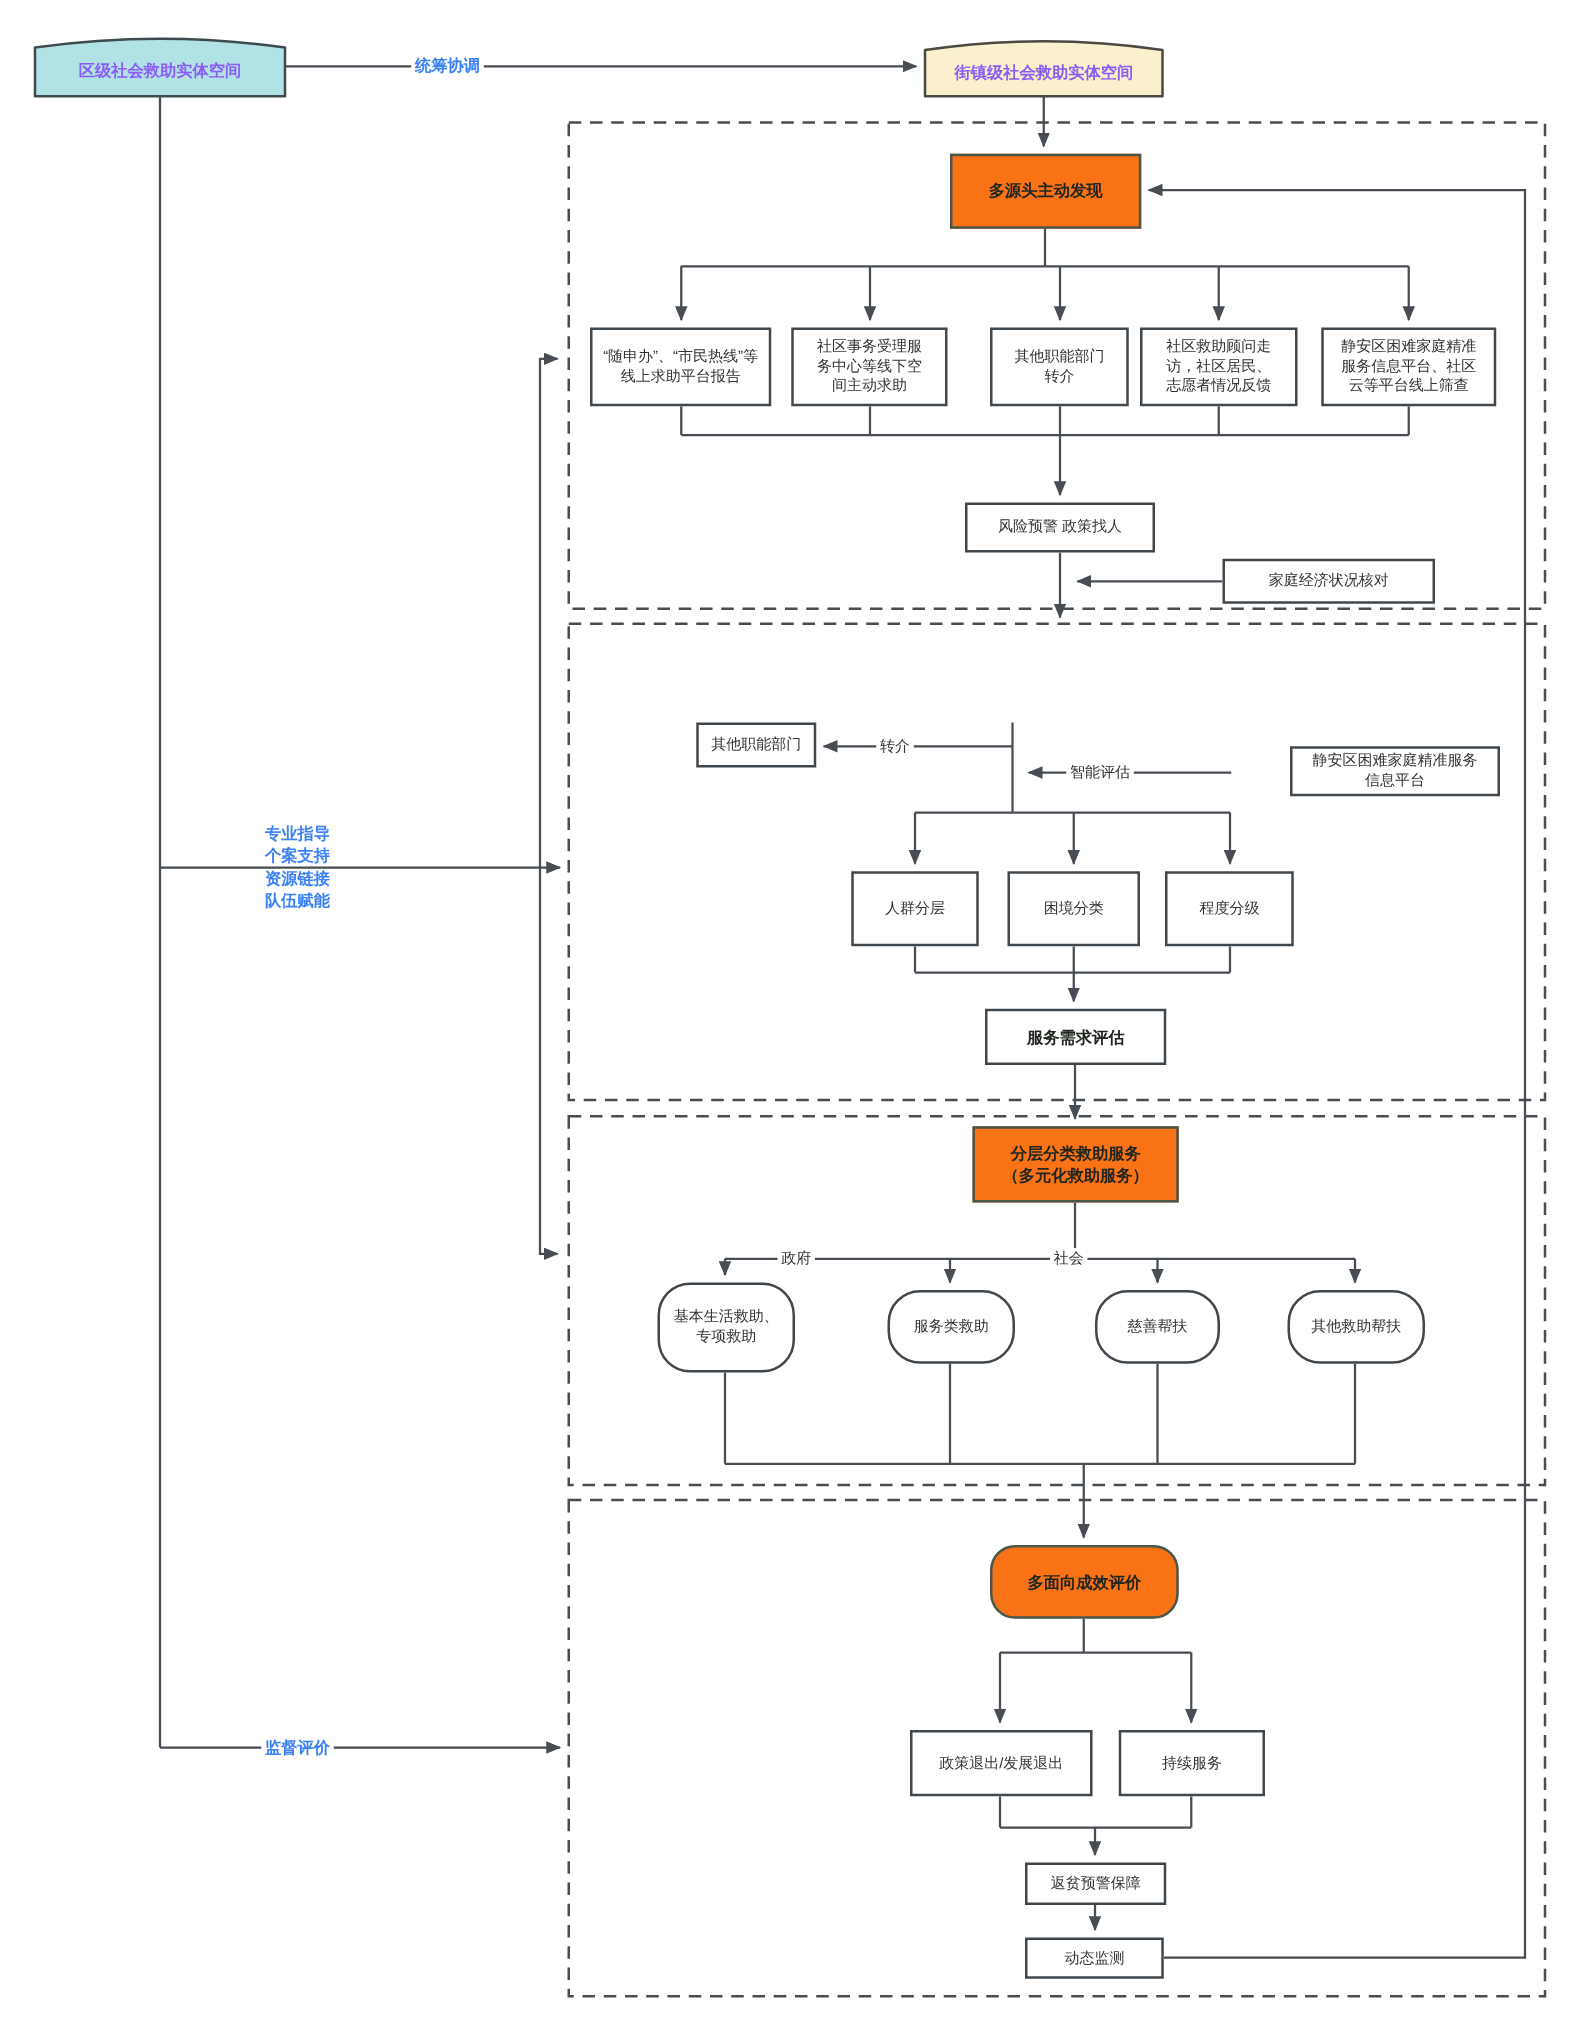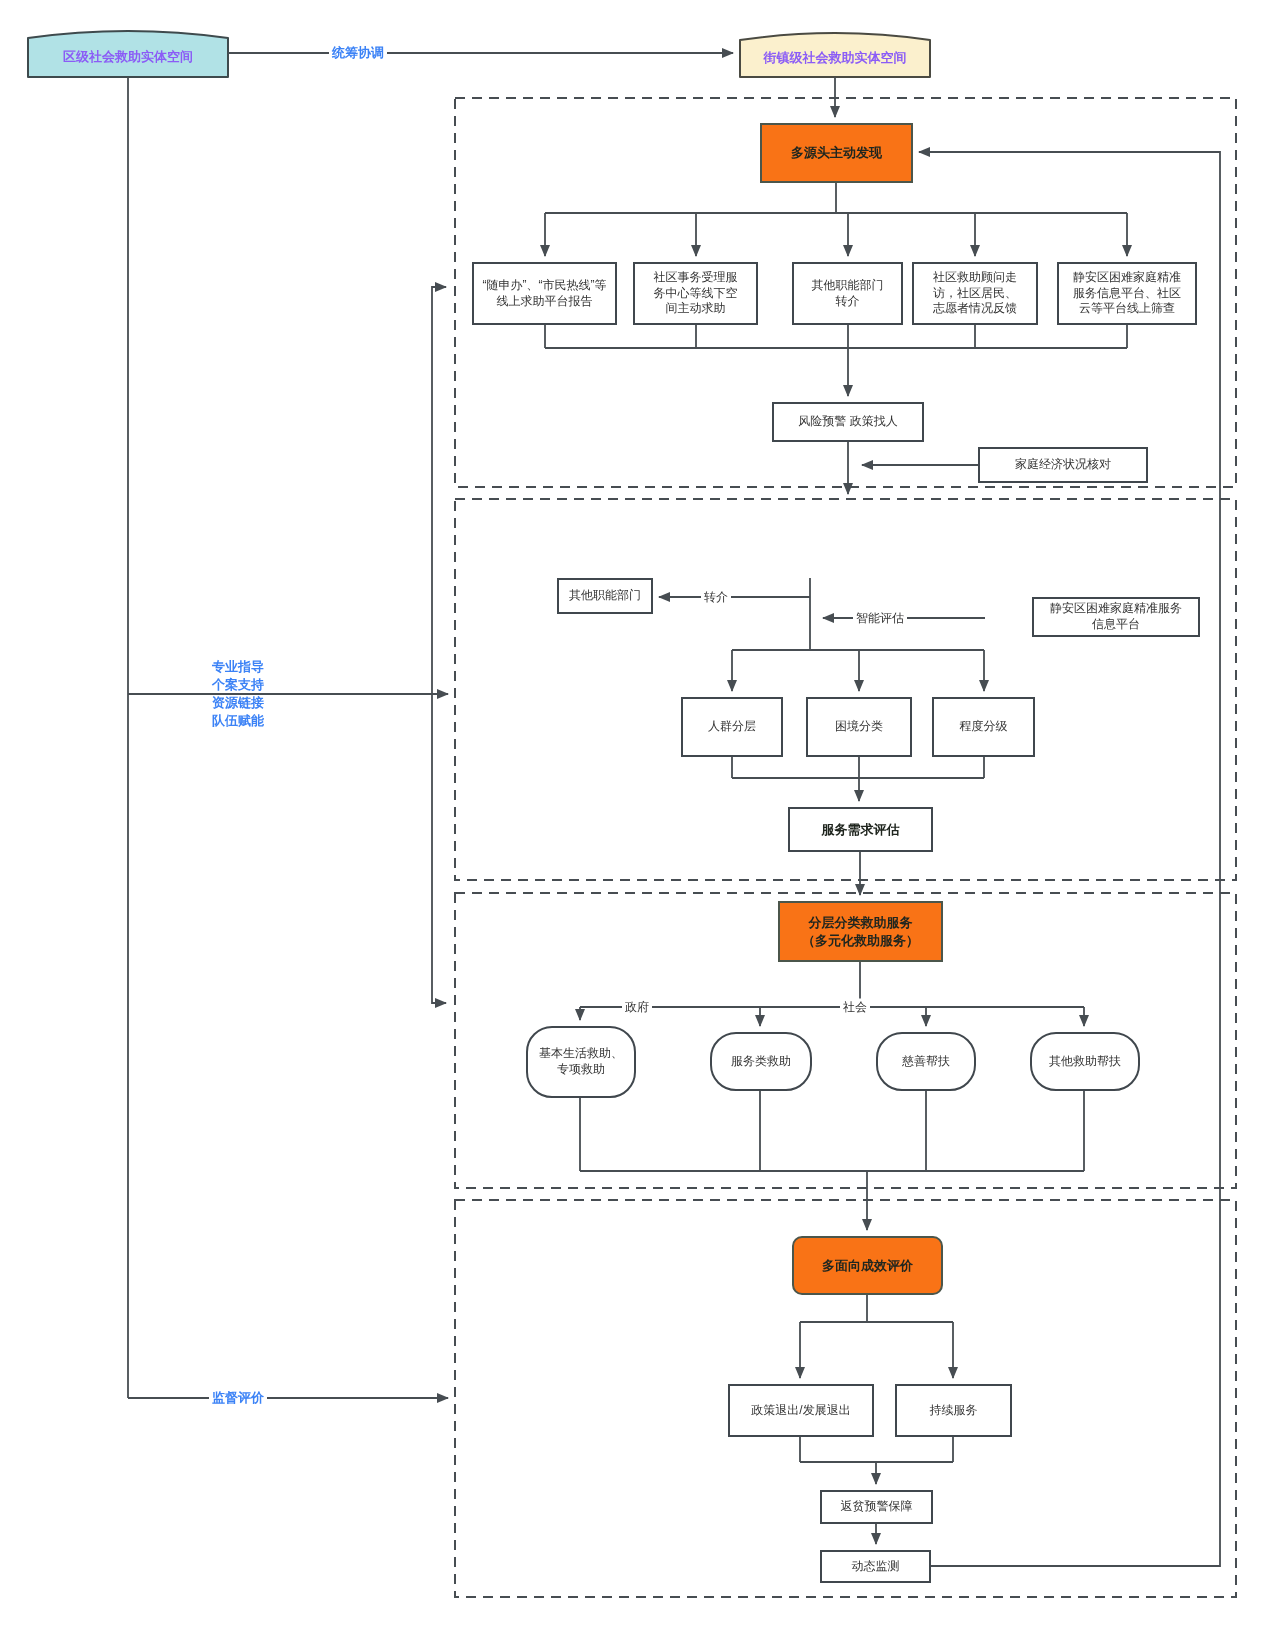--- a/index.html
+++ b/index.html
@@ -14,21 +14,21 @@
   .node{
     position:absolute;z-index:2;box-sizing:border-box;
     border:2px solid #40474d;background:#ffffff;
     display:flex;align-items:center;justify-content:center;
     text-align:center;font-size:12px;color:#333333;line-height:1.32;
     padding:2px 4px;
   }
   .node.green{background:#f97316;border-color:#4b564b;font-weight:bold;font-size:13px;color:#20261f;}
   .node.bold{font-weight:bold;font-size:13px;color:#20261f;}
   .node.r26{border-radius:26px;}
-  .node.r10{border-radius:10px;}
+  .node.r10{border-radius:20px;}
   .shape-label{
     position:absolute;z-index:3;display:flex;align-items:center;justify-content:center;
     text-align:center;font-weight:bold;font-size:13px;color:#8b5cf6;box-sizing:border-box;
   }
   .edge-label{
     position:absolute;z-index:4;transform:translate(-50%,-50%);
     background:#ffffff;padding:0 3px;font-size:12px;color:#333333;white-space:nowrap;
   }
   .edge-label.bold{font-weight:bold;font-size:13px;color:#3b82f6;}
   .edge-label.nobg{background:transparent;}

